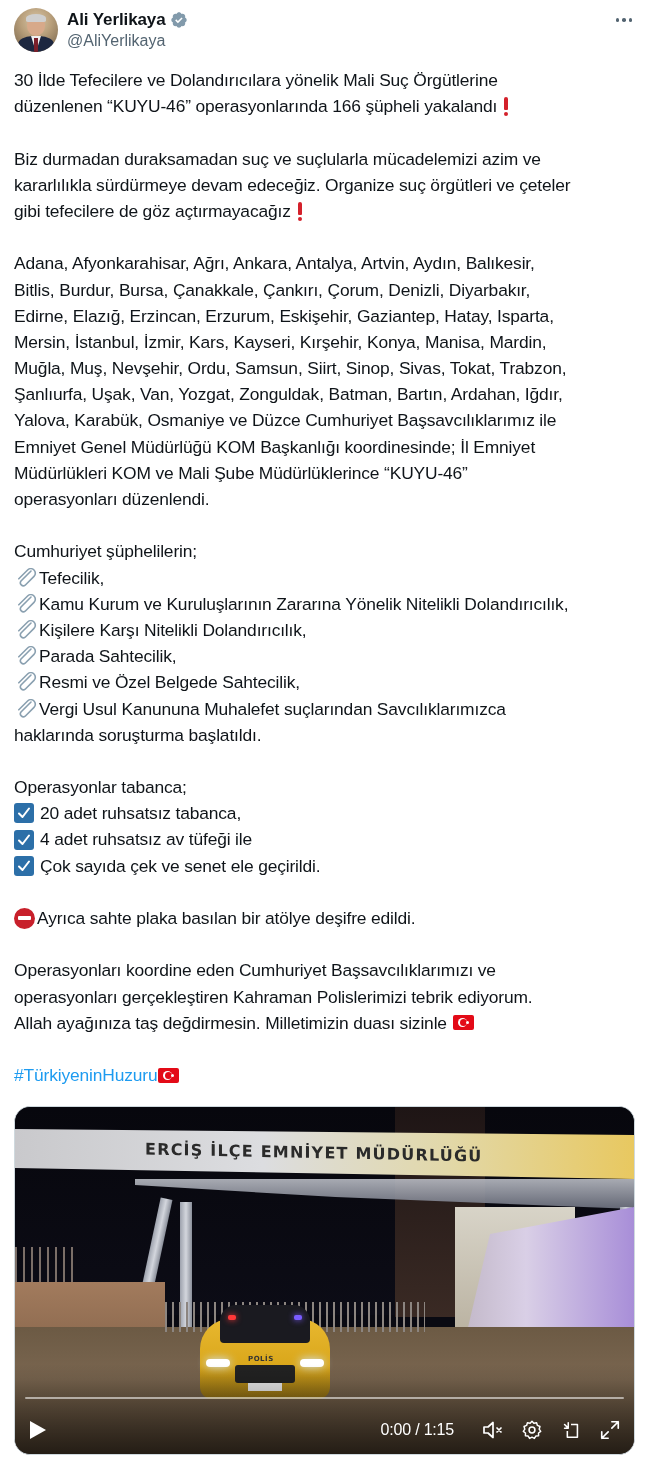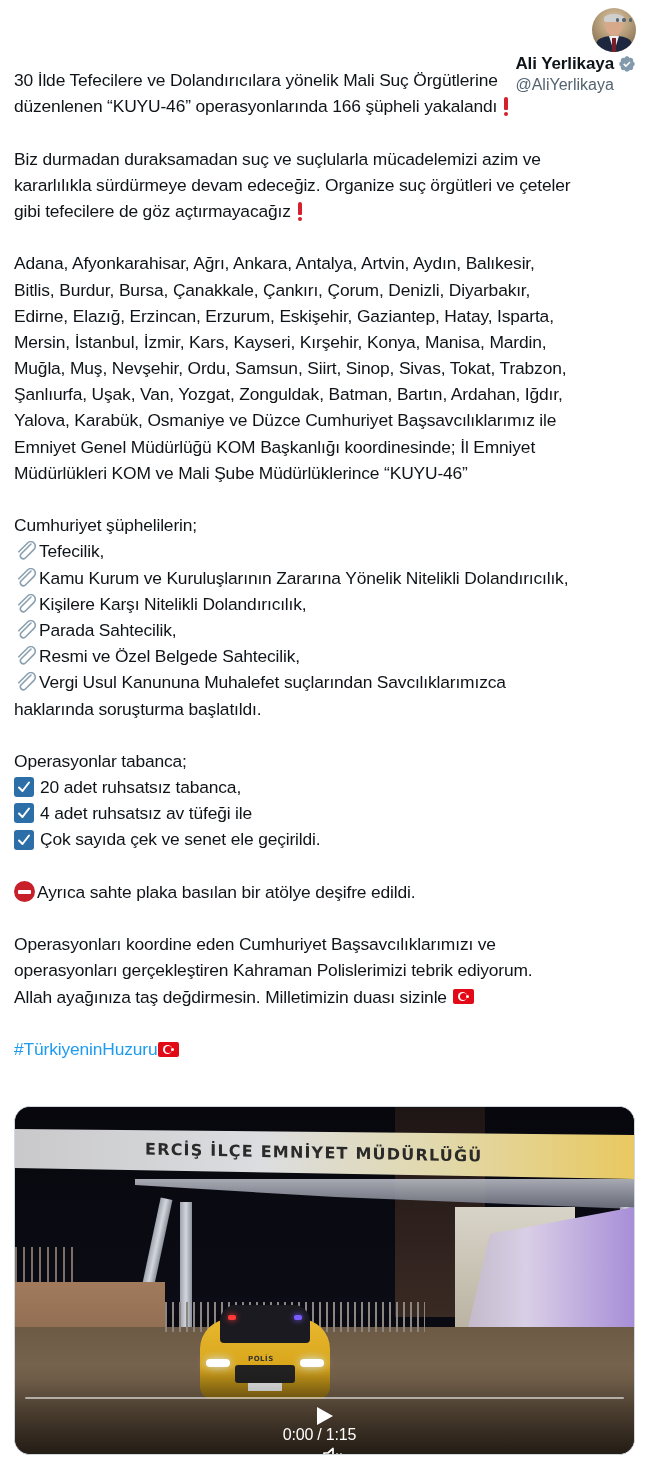--- a/index.html
+++ b/index.html
@@ -1,19 +1,19 @@
 <!DOCTYPE html>
 <html><head>
 <meta charset="utf-8">
 <style>
   * { box-sizing: border-box; margin: 0; padding: 0; }
   html, body { width: 650px; height: 1464px; background: #ffffff; overflow: hidden; }
   body { font-family: "Liberation Sans", "DejaVu Sans", sans-serif; color: #0f1419; position: relative; }
 
-  .header { position: absolute; left: 14px; top: 8px; right: 14px; height: 48px; display: flex; align-items: flex-end; flex-direction: column; }
+  .header { position: absolute; left: 14px; top: 8px; right: 14px; height: 48px; display: flex; align-items: flex-start; }
   .avatar { width: 44px; height: 44px; border-radius: 50%; overflow: hidden; position: relative;
     background: radial-gradient(circle at 50% 30%, #d9c7a8 0%, #b9a07c 40%, #6d5a43 100%); flex: none; }
   .avatar .face { position: absolute; left: 13px; top: 8px; width: 18px; height: 20px; border-radius: 45% 45% 50% 50%; background: #d7a98a; }
   .avatar .hair { position: absolute; left: 12px; top: 6px; width: 20px; height: 8px; border-radius: 50% 50% 20% 20%; background: #cfcfcf; }
   .avatar .suit { position: absolute; left: 4px; top: 28px; width: 36px; height: 22px; border-radius: 40% 40% 0 0; background: #1d2740; }
   .avatar .shirt { position: absolute; left: 17px; top: 28px; width: 10px; height: 16px; background: #f0f0f0; clip-path: polygon(0 0, 100% 0, 50% 100%); }
   .avatar .tie { position: absolute; left: 20px; top: 30px; width: 4px; height: 14px; background: #7a1f2a; }
 
   .names { margin-left: 9px; margin-top: 1px; }
   .name-row { display: flex; align-items: center; height: 22px; }
@@ -61,21 +61,21 @@
   .car-lights-l, .car-lights-r { position: absolute; top: 60px; width: 24px; height: 8px; background: #fff; border-radius: 4px; box-shadow: 0 0 10px #cfe8ff; }
   .car-lights-l { left: 6px; } .car-lights-r { right: 6px; }
   .car-grill { position: absolute; left: 35px; top: 66px; width: 60px; height: 18px; background: #222; border-radius: 3px; }
   .car-plate { position: absolute; left: 48px; top: 84px; width: 34px; height: 8px; background: #e8e8e8; }
   .car-polis { position: absolute; left: 48px; top: 56px; font-size: 7px; font-weight: bold; color: #333; font-family: "DejaVu Sans", sans-serif; letter-spacing: 0.5px; }
   .beacon-r { position: absolute; left: 28px; top: 16px; width: 8px; height: 5px; background: #ff3838; border-radius: 2px; box-shadow: 0 0 6px #ff3838; }
   .beacon-b { position: absolute; right: 28px; top: 16px; width: 8px; height: 5px; background: #7a5cff; border-radius: 2px; box-shadow: 0 0 6px #7a5cff; }
   .shade { position: absolute; left: 0; bottom: 0; width: 100%; height: 90px; background: linear-gradient(180deg, rgba(0,0,0,0) 0%, rgba(0,0,0,0.55) 100%); }
 
   .progress { position: absolute; left: 10px; right: 10px; top: 290px; height: 2px; background: rgba(255,255,255,0.55); border-radius: 1px; cursor: pointer; }
-  .controls { position: absolute; left: 0; right: 0; bottom: 0; height: 48px; display: flex; align-items: center; padding: 0 12px 0 14px; flex-direction: column; }
+  .controls { position: absolute; left: 0; right: 0; bottom: 0; height: 48px; display: flex; align-items: center; padding: 0 12px 0 14px; }
   .play { width: 20px; height: 22px; cursor: pointer; display: flex; align-items: center; }
   .spacer { flex: 1; }
   .time { color: #fff; font-size: 16px; margin-right: 12px; letter-spacing: -0.2px; }
   .ctrl-icon { width: 24px; height: 24px; margin-left: 15px; display: flex; align-items: center; justify-content: center; cursor: pointer; }
 </style>
 </head>
 <body>
 
 <div class="header">
   <div class="avatar">
@@ -146,20 +146,23 @@
       <span>Şanlıurfa, Uşak, Van, Yozgat, Zonguldak, Batman, Bartın, Ardahan, Iğdır,</span>
     </div>
   <div class="line">
       <span>Yalova, Karabük, Osmaniye ve Düzce Cumhuriyet Başsavcılıklarımız ile</span>
     </div>
   <div class="line">
       <span>Emniyet Genel Müdürlüğü KOM Başkanlığı koordinesinde; İl Emniyet</span>
     </div>
   <div class="line">
       <span>Müdürlükleri KOM ve Mali Şube Müdürlüklerince “KUYU-46”</span>
+    </div>
+  <div class="line">
+      <span>operasyonları düzenlendi.</span>
     </div>
   <div class="blank"></div>
 
   <div class="line">
       <span>Cumhuriyet şüphelilerin;</span>
     </div>
   <div class="line">
     <svg class="clip" viewBox="0 0 24 20">
         <path d="M16 3 L6 13 a3 3 0 0 0 4.2 4.2 L19 8.4 a4.5 4.5 0 0 0 -6.4 -6.4 L3.8 10.8" fill="none" stroke="#8aa0b0" stroke-width="1.6" stroke-linecap="round" transform="translate(1,0)"></path>
       </svg>

